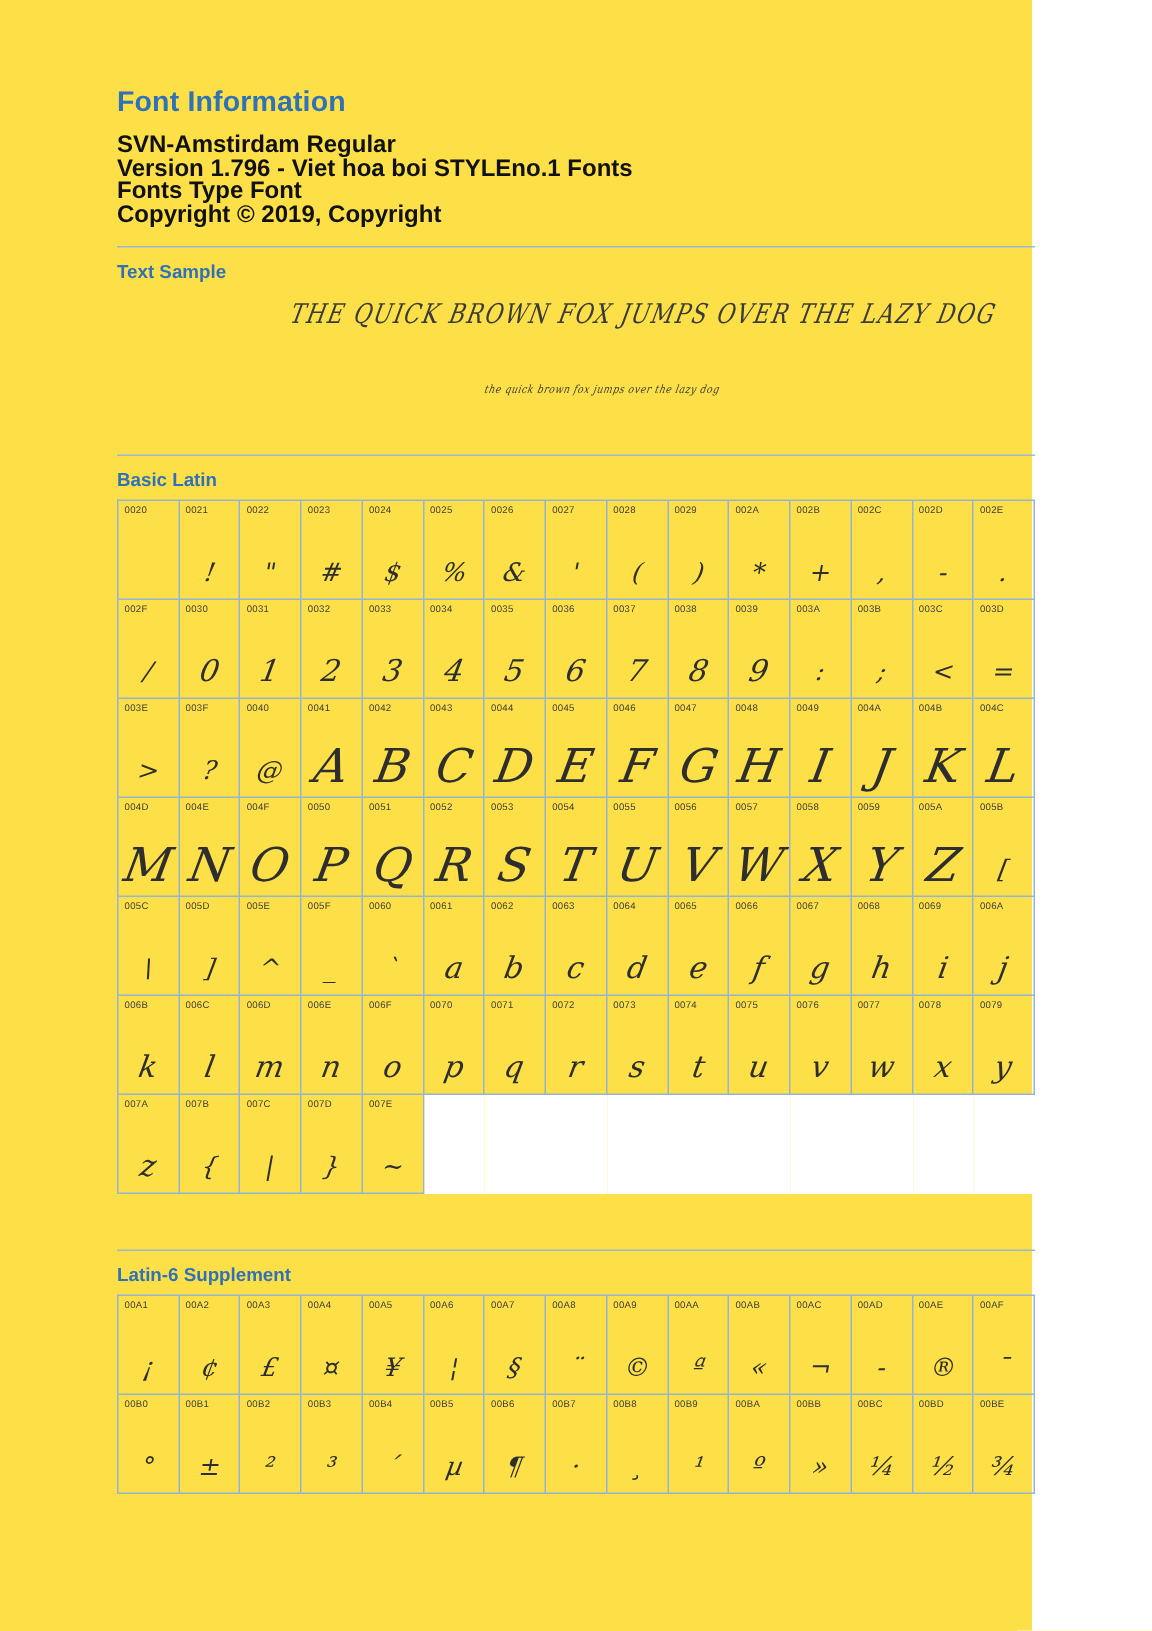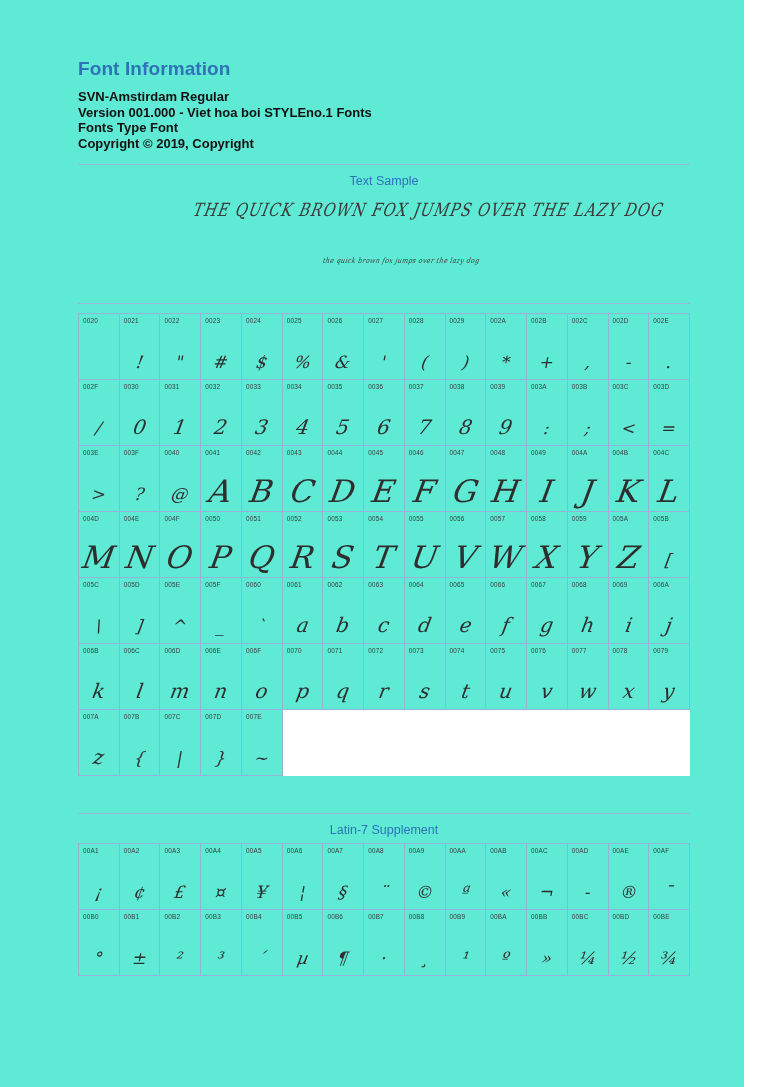--- a/index.html
+++ b/index.html
@@ -11,58 +11,57 @@
     width: 768px;
     height: 1087px;
     font-family: "Liberation Sans", sans-serif;
     color: #111111;
     position: relative;
     overflow: hidden;
   }
   .page {
     position: absolute;
     left: 0; top: 0;
-    width: 744px;
+    width: 688px;
     height: 1087px;
-    background: #5eead4;
+    background: #fde047;
   }
   .content {
     position: absolute;
     left: 78px;
     top: 58px;
     width: 612px;
   }
 
   
   .doc-title {
     font-size: 19px;
     font-weight: bold;
     color: #2f72b8;
     margin: 0 0 9px 0;
     letter-spacing: 0.1px;
   }
   .meta-line {
-    font-size: 13px;
+    font-size: 16px;
     font-weight: bold;
     color: #111111;
     line-height: 15.5px;
     margin: 0;
   }
 
   .section-rule {
     border: 0;
     border-top: 1px solid #9bb8d4;
     margin: 13px 0 9px 0;
   }
   .section-title {
     font-size: 12.5px;
-    font-weight: normal;
+    font-weight: bold;
     color: #2f72b8;
     margin: 0 0 6px 0;
-    text-align: center;
   }
 
   
   .sample-area {
     height: 96px;
     position: relative;
   }
   .sample-big {
     position: absolute;
     left: 118px;
@@ -150,34 +149,35 @@
   .spacer-24 { height: 24px; }
 </style>
 </head>
 <body>
 
 <div class="page">
   <div class="content">
 
     <h1 class="doc-title">Font Information</h1>
     <p class="meta-line">SVN-Amstirdam Regular</p>
-    <p class="meta-line">Version 001.000 - Viet hoa boi STYLEno.1 Fonts</p>
+    <p class="meta-line">Version 1.796 - Viet hoa boi STYLEno.1 Fonts</p>
     <p class="meta-line">Fonts Type Font</p>
     <p class="meta-line">Copyright © 2019, Copyright</p>
 
     <hr class="section-rule">
 
     <h2 class="section-title">Text Sample</h2>
     <div class="sample-area">
       <div class="sample-big">THE QUICK BROWN FOX JUMPS OVER THE LAZY DOG</div>
       <div class="sample-small">the quick brown fox jumps over the lazy dog</div>
     </div>
 
     <hr class="section-rule">
 
+    <h2 class="section-title">Basic Latin</h2>
     <div class="grid" id="grid-basic-latin">
         <div class="cell">
           <span class="code">0020</span>
           <span class="glyph sym"></span>
         </div>
         <div class="cell">
           <span class="code">0021</span>
           <span class="glyph sym">!</span>
         </div>
         <div class="cell">
@@ -561,21 +561,21 @@
         <div class="cell empty-slot"></div>
         <div class="cell empty-slot"></div>
         <div class="cell empty-slot"></div>
         <div class="cell empty-slot"></div>
       </div>
 
     <div class="spacer-24"></div>
 
     <hr class="section-rule">
 
-    <h2 class="section-title">Latin-7 Supplement</h2>
+    <h2 class="section-title">Latin-6 Supplement</h2>
     <div class="grid latin1" id="grid-latin1">
         <div class="cell">
           <span class="code">00A1</span>
           <span class="glyph sym">¡</span>
         </div>
         <div class="cell">
           <span class="code">00A2</span>
           <span class="glyph sym">¢</span>
         </div>
         <div class="cell">

